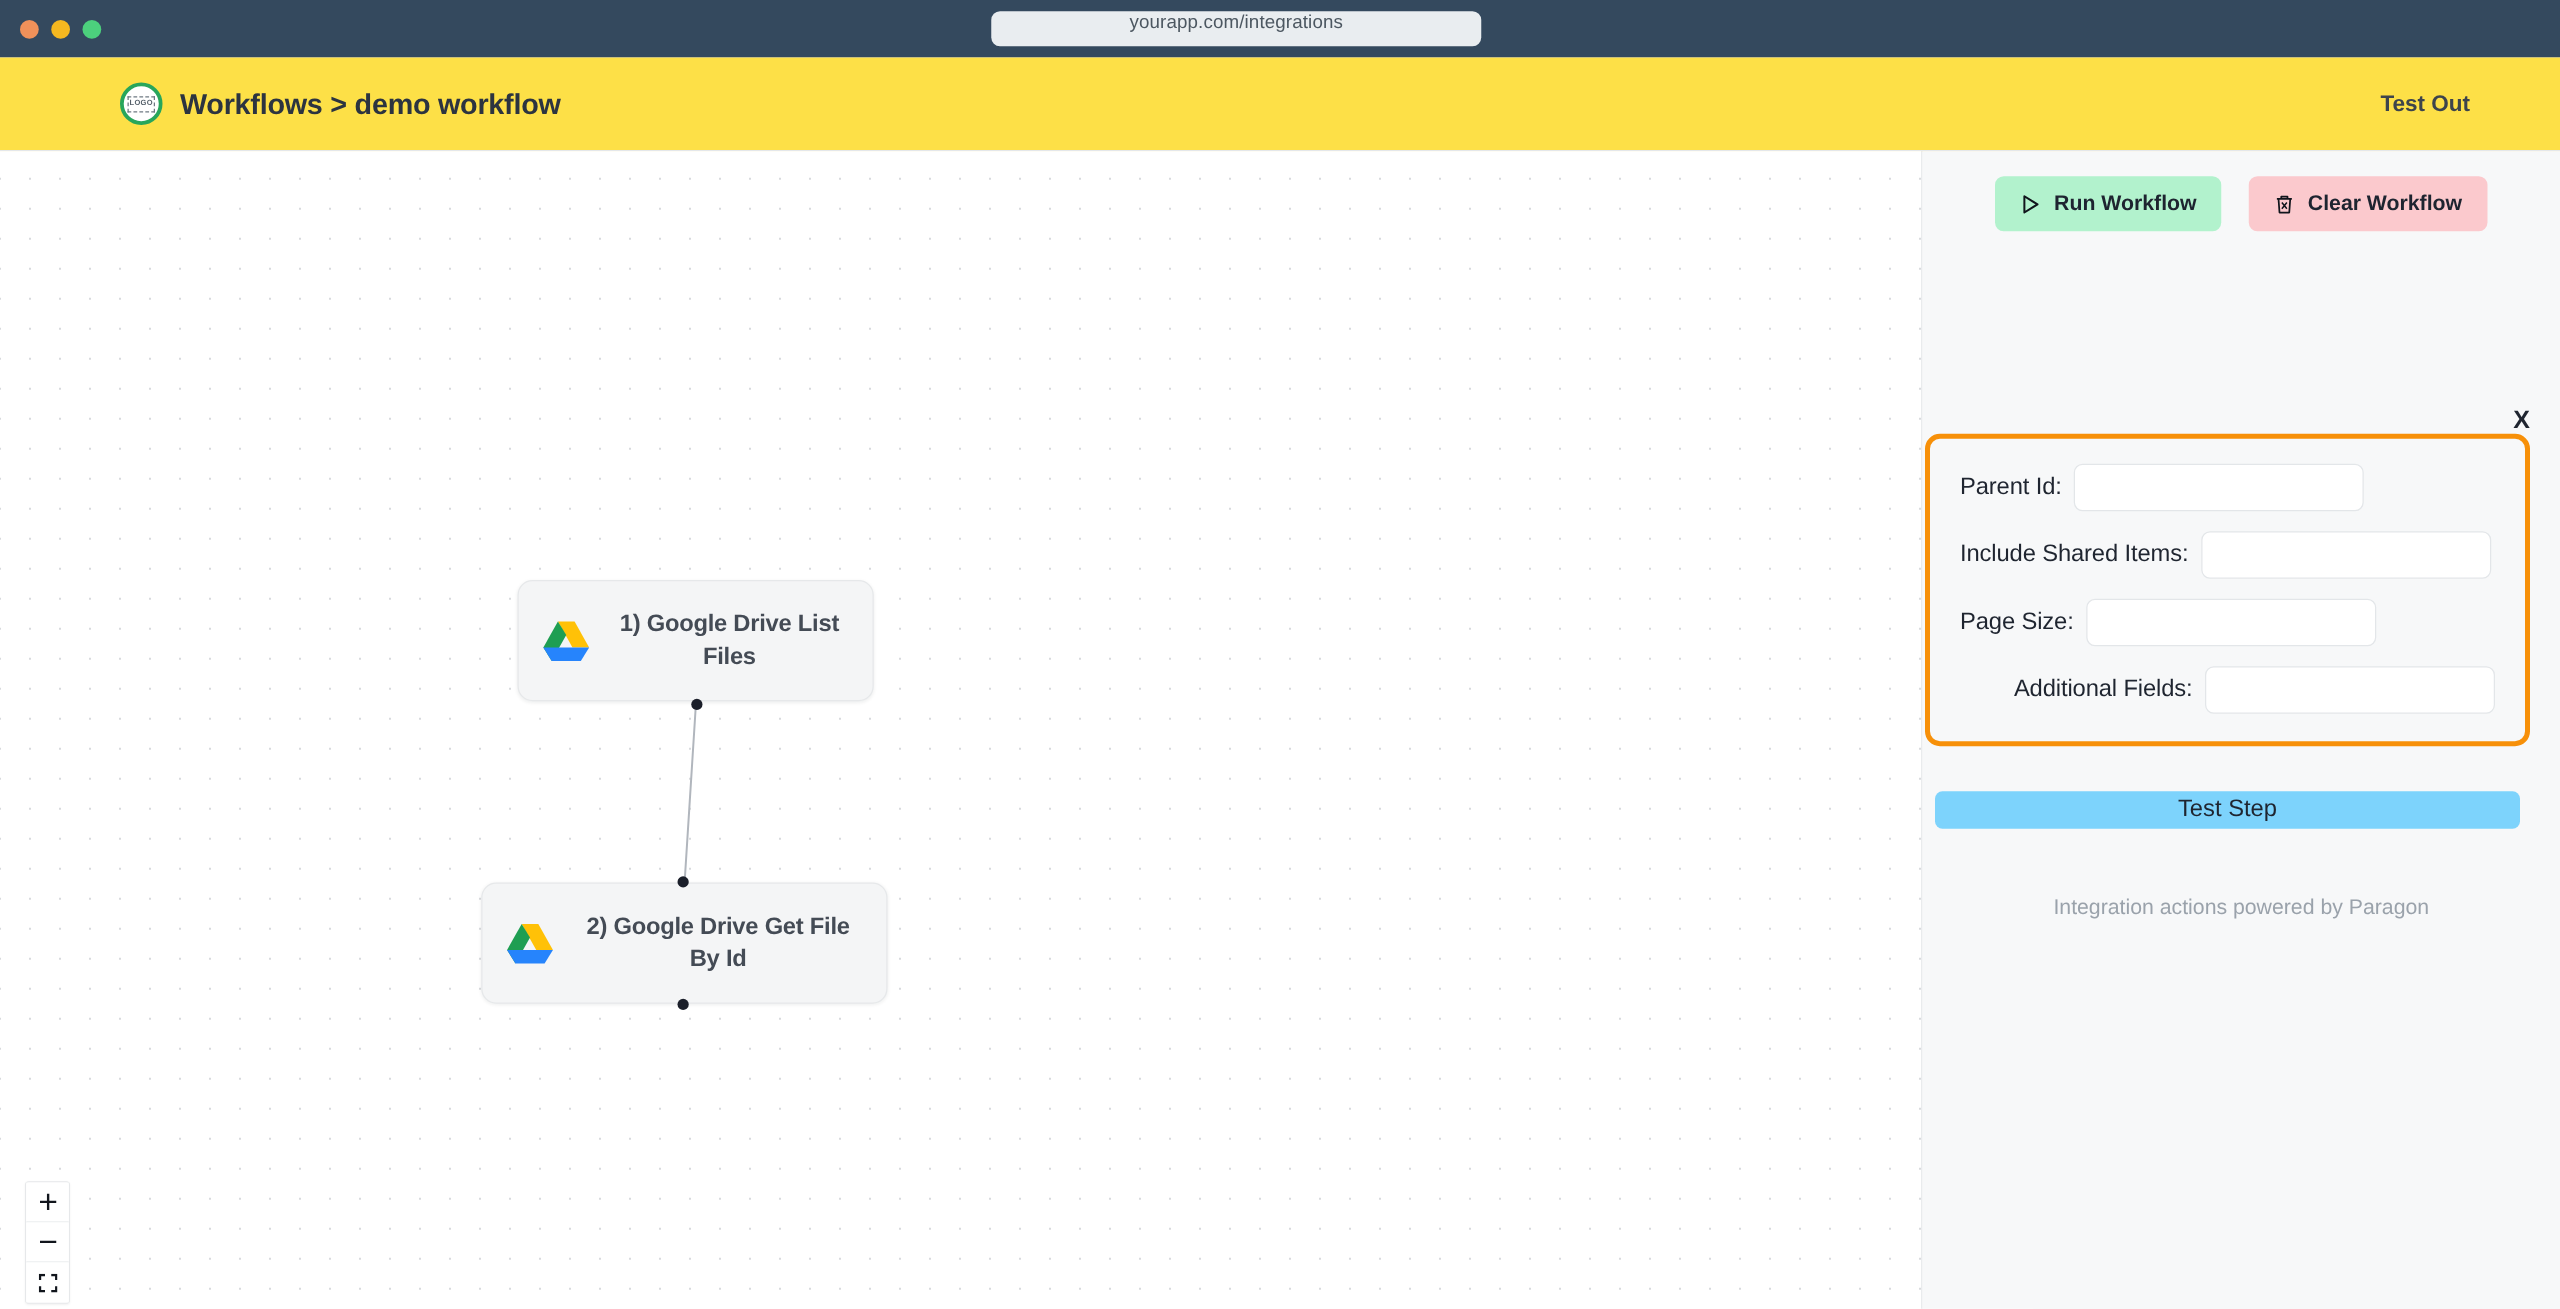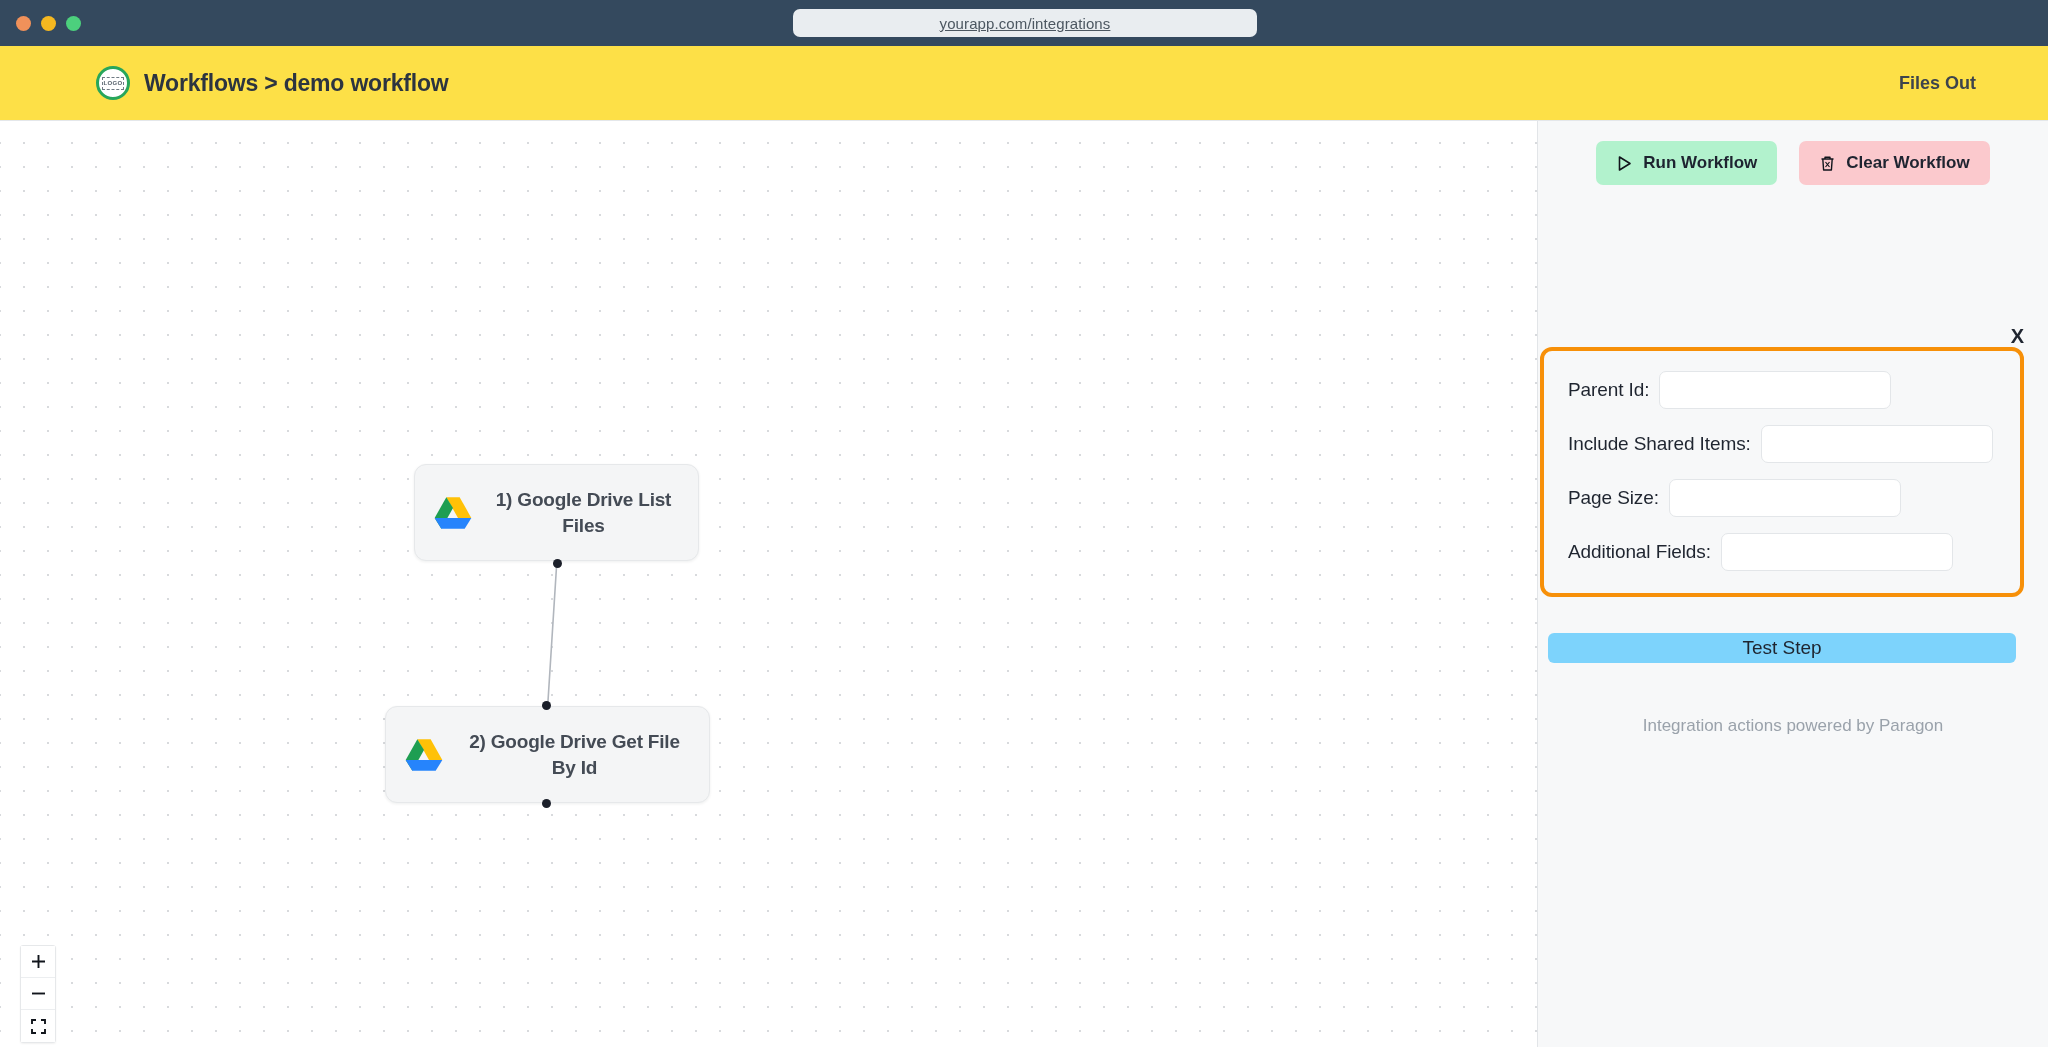--- a/index.html
+++ b/index.html
@@ -21,27 +21,26 @@
     display: flex; align-items: center; gap: 10px;
     margin-left: 16px;
   }
   .dot { width: 15px; height: 15px; border-radius: 50%; }
   .dot-close    { background: #f0915a; }
   .dot-minimize { background: #f5b820; }
   .dot-maximize { background: #4cd07d; }
 
   .url-bar {
     position: absolute; left: 793px; top: 9px;
-    width: 464px; height: 28px;
+    width: 392px; height: 28px;
     background: #e9edf0;
     border-radius: 7px;
-    display: flex; align-items: center; justify-content: center;
+    display: flex; justify-content: center;
     font-size: 15px; color: #4c5761;
     letter-spacing: .1px;
-    text-decoration: underline;
   }
 
   
   .app-header {
     position: absolute; top: 46px; left: 0;
     width: 2048px; height: 75px;
     background: #fde047;
     border-bottom: 1px solid #e4e7ea;
     display: flex; align-items: center;
   }
@@ -164,21 +163,21 @@
     width: 484px;
     background: #f7f8f9;
     border: 4px solid #f79009;
     border-radius: 12px;
     padding: 20px 24px 22px 24px;
   }
   .field-row {
     display: flex; align-items: center;
     gap: 10px; margin-bottom: 16px;
   }
-  .field-row:last-child { margin-bottom: 0; }
+  .field-row:last-child { margin-bottom: 0; justify-content: flex-end; }
   .field-label {
     font-size: 19px; color: #1f2530; white-space: nowrap;
     letter-spacing: -.1px;
   }
   .field-input {
     flex: 1; height: 38px;
     background: #ffffff;
     border: 1px solid #e3e6e9;
     border-radius: 7px;
     font-size: 16px; padding: 0 10px;
@@ -216,21 +215,21 @@
   <span>yourapp.com/integrations</span>
 </div>
 
 <div class="app-header">
   <div class="brand">
     <div class="logo-circle">
       <div class="logo-inner">LOGO</div>
     </div>
     <div class="page-title">Workflows &gt; demo workflow</div>
   </div>
-  <div class="sign-out">Files Out</div>
+  <div class="sign-out">Test Out</div>
 </div>
 
 <div class="canvas">
 
   <svg class="edge-line" viewBox="0 0 120 260">
     <path d="M 57 8 L 48 150 L 46 248" stroke="#b1b6bd" stroke-width="1.6" fill="none"></path>
   </svg>
 
   <div class="node node-1">
     <svg class="gdrive" viewBox="0 0 48 42">

